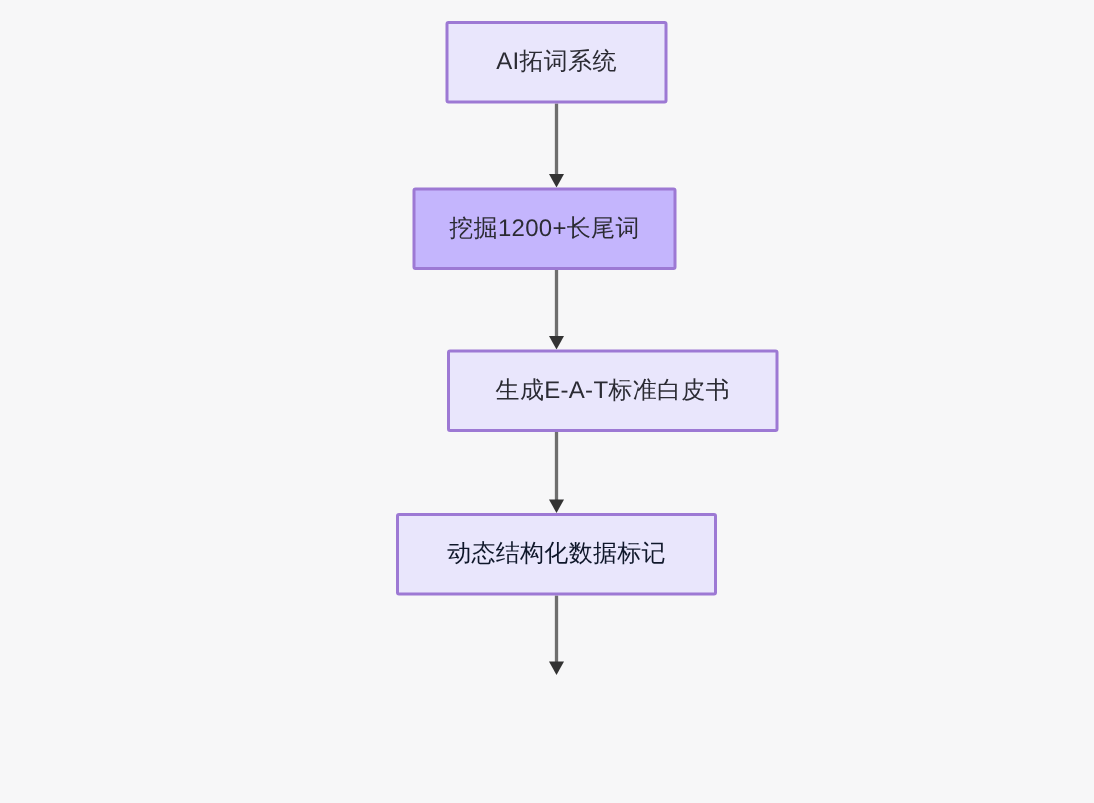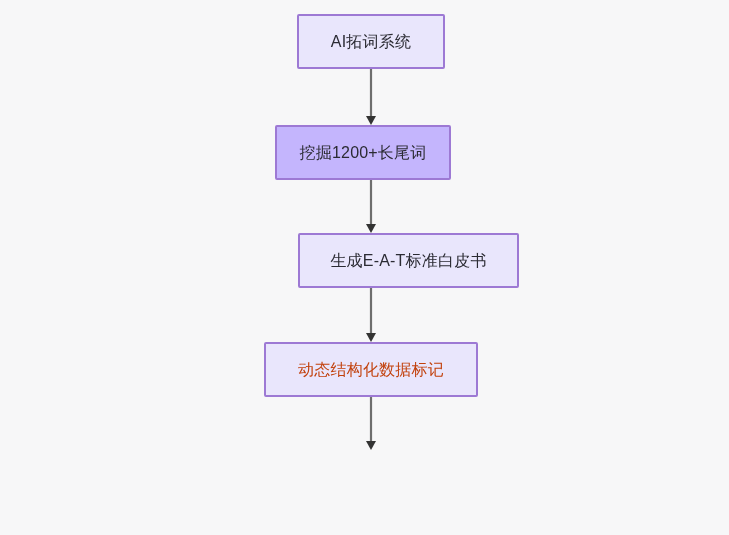--- a/index.html
+++ b/index.html
@@ -76,15 +76,15 @@
     <div class="node" style="left: 297px; top: 14px; width: 148px; background: rgb(233, 230, 252); border-color: rgb(157, 121, 212);">
       <span class="node-label" style="color: rgb(43, 43, 51);">AI拓词系统</span>
     </div>
     <div class="node" style="left: 275px; top: 125px; width: 176px; background: #c4b5fd; border-color: rgb(157, 121, 212);">
       <span class="node-label" style="color: rgb(43, 43, 51);">挖掘1200+长尾词</span>
     </div>
     <div class="node" style="left: 261px; top: 233px; width: 221px; background: rgb(233, 230, 252); border-color: rgb(157, 121, 212); margin-left: 37px;">
       <span class="node-label" style="color: rgb(43, 43, 51);">生成E-A-T标准白皮书</span>
     </div>
     <div class="node" style="left: 264px; top: 342px; width: 214px; background: rgb(233, 230, 252); border-color: rgb(157, 121, 212);">
-      <span class="node-label" style="color: #c2410c;">动态结构化数据标记</span>
+      <span class="node-label" style="color: #0f172a;">动态结构化数据标记</span>
     </div>
   </div>
 
 </body></html>

